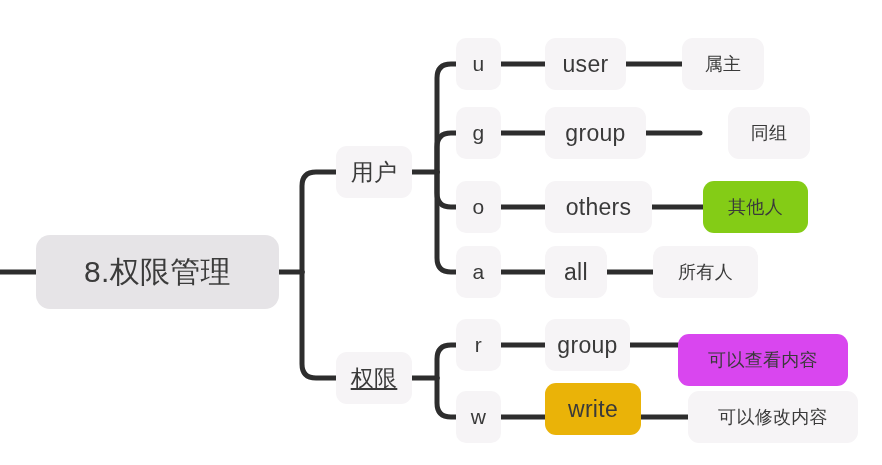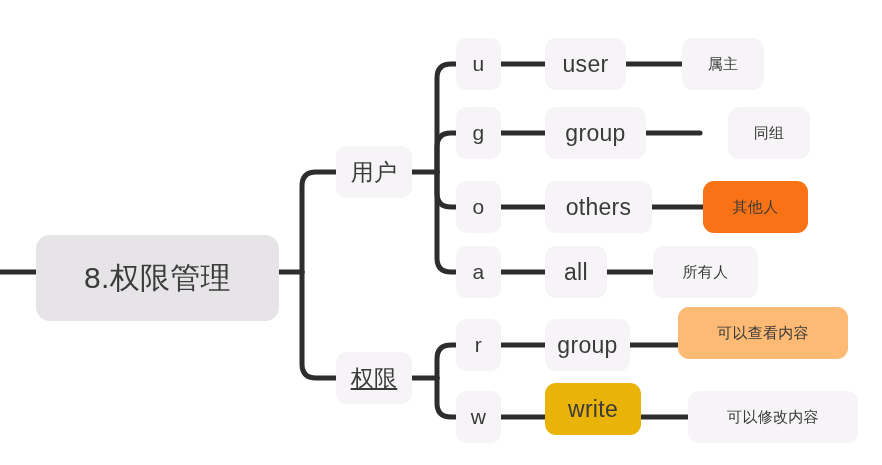--- a/index.html
+++ b/index.html
@@ -47,21 +47,21 @@
   }
   .node-key {
     font-size: 21px;
     border-radius: 10px;
   }
   .node-word {
     font-size: 23px;
     border-radius: 11px;
   }
   .node-desc {
-    font-size: 15px;
+    font-size: 18px;
     border-radius: 11px;
   }
 </style>
 </head>
 <body>
 
 <div id="canvas">
 
   <svg class="wires" viewBox="0 0 882 465" xmlns="http://www.w3.org/2000/svg">
     <g fill="none" stroke="#2d2d2d" stroke-width="5" stroke-linecap="round" stroke-linejoin="round">
@@ -91,43 +91,43 @@
 
       <path d="M 626 64 L 682 64"></path>
       <path d="M 646 133 L 700 133"></path>
       <path d="M 652 207 L 703 207"></path>
       <path d="M 607 272 L 653 272"></path>
       <path d="M 630 345 L 678 345"></path>
       <path d="M 641 417 L 688 417"></path>
     </g>
   </svg>
 
-  <div class="node node-root" style="left:36px; top:235px; width:243px; height:86px; background:#e6e4e7;">8.权限管理</div>
+  <div class="node node-root" style="left:36px; top:235px; width:243px; height:74px; background:#e6e4e7;">8.权限管理</div>
 
   <div class="node node-branch" style="left:336px; top:146px; width:76px; height:52px; background:#f6f4f6;">用户</div>
 
   <div class="node node-branch" style="left:336px; top:352px; width:76px; height:52px; background:#f6f4f6;text-decoration:underline;">权限</div>
 
   <div class="node node-key" style="left:456px; top:38px; width:45px; height:52px; background:#f6f4f6;">u</div>
   <div class="node node-word" style="left:545px; top:38px; width:81px; height:52px; background:#f6f4f6;">user</div>
   <div class="node node-desc" style="left:682px; top:38px; width:82px; height:52px; background:#f6f4f6;">属主</div>
 
   <div class="node node-key" style="left:456px; top:107px; width:45px; height:52px; background:#f6f4f6;">g</div>
   <div class="node node-word" style="left:545px; top:107px; width:101px; height:52px; background:#f6f4f6;">group</div>
   <div class="node node-desc" style="left:728px; top:107px; width:82px; height:52px; background:#f6f4f6;">同组</div>
 
   <div class="node node-key" style="left:456px; top:181px; width:45px; height:52px; background:#f6f4f6;">o</div>
   <div class="node node-word" style="left:545px; top:181px; width:107px; height:52px; background:#f6f4f6;">others</div>
-  <div class="node node-desc" style="left:703px; top:181px; width:105px; height:52px; background:#f97316;">其他人</div>
+  <div class="node node-desc" style="left:703px; top:181px; width:105px; height:52px; background:#84cc16;">其他人</div>
 
   <div class="node node-key" style="left:456px; top:246px; width:45px; height:52px; background:#f6f4f6;">a</div>
   <div class="node node-desc" style="left:653px; top:246px; width:105px; height:52px; background:#f6f4f6;">所有人</div>
   <div class="node node-word" style="left:545px; top:246px; width:62px; height:52px; background:#f6f4f6;">all</div>
 
   <div class="node node-key" style="left:456px; top:319px; width:45px; height:52px; background:#f6f4f6;">r</div>
   <div class="node node-word" style="left:545px; top:319px; width:85px; height:52px; background:#f6f4f6;">group</div>
-  <div class="node node-desc" style="left:678px; top:307px; width:170px; height:52px; background:#fdba74;">可以查看内容</div>
+  <div class="node node-desc" style="left:678px; top:334px; width:170px; height:52px; background:#d946ef;">可以查看内容</div>
 
   <div class="node node-key" style="left:456px; top:391px; width:45px; height:52px; background:#f6f4f6;">w</div>
   <div class="node node-word" style="left:545px; top:383px; width:96px; height:52px; background:#eab308;">write</div>
   <div class="node node-desc" style="left:688px; top:391px; width:170px; height:52px; background:#f6f4f6;text-align:center;">可以修改内容</div>
 
 </div>
 
 </body></html>

